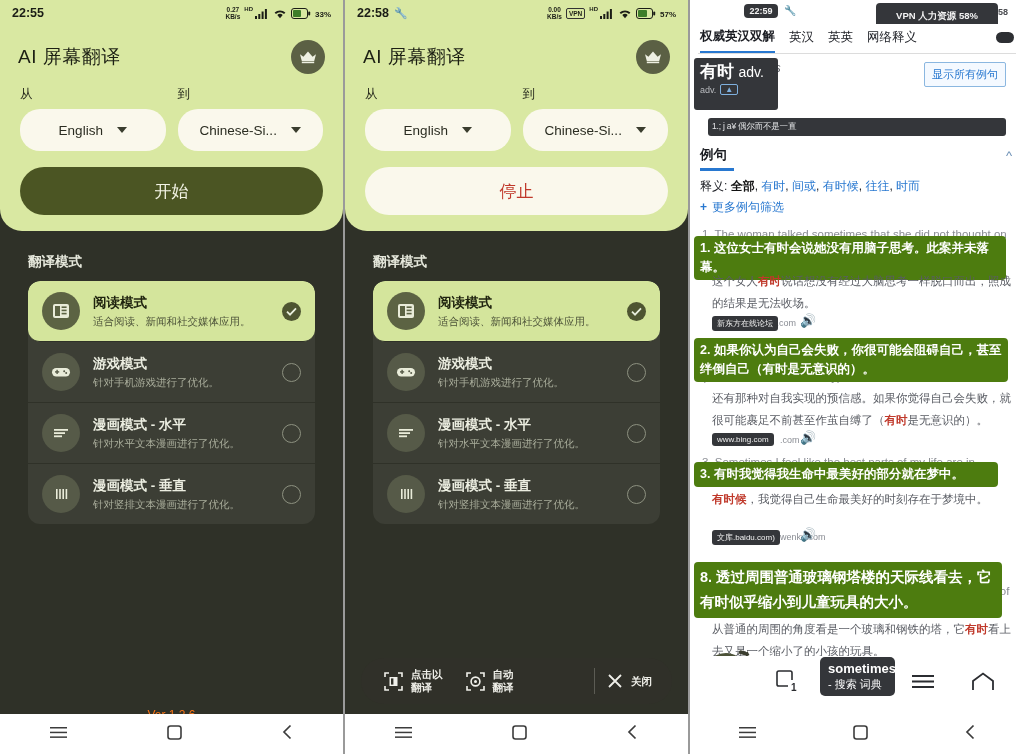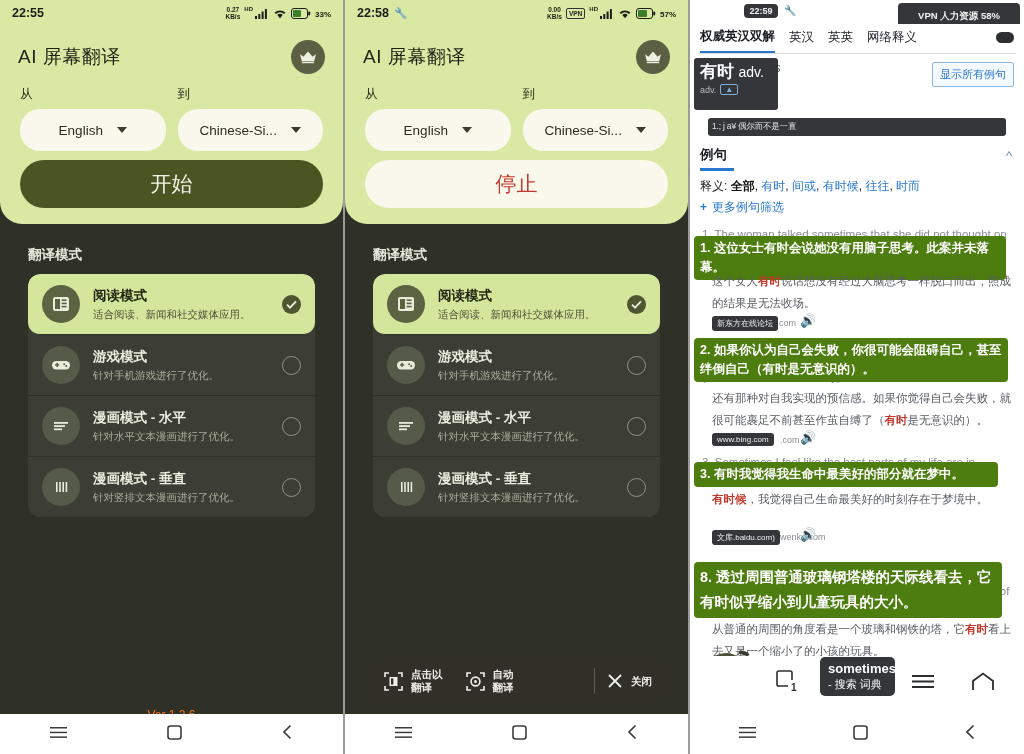--- a/index.html
+++ b/index.html
@@ -55,23 +55,23 @@
   .lang-label { font-size: 12.5px; color: #26291c; margin-bottom: 6px; }
   .lang-select {
     background: #faf8ec; border-radius: 20px; height: 42px;
     display: flex; align-items: center; justify-content: center;
     gap: 14px; position: relative;
   }
   .lang-value { font-size: 13.5px; color: #2b2d22; }
   .caret { width: 0; height: 0; border-left: 5px solid transparent;
            border-right: 5px solid transparent; border-top: 6px solid #3a3d2e; }
   .action-btn {
-    margin: 9px 20px 0 20px; height: 48px; border-radius: 26px;
+    margin: 16px 20px 0 20px; height: 48px; border-radius: 26px;
     display: flex; align-items: center; justify-content: center;
-    font-size: 21px;
+    font-size: 17px;
   }
   .action-start { background: #4b5523; color: #f2f3e4; }
   .action-stop { background: #faf8ec; color: #c0392b; }
 
   
   .section-title { color: #e6e8dc; font-size: 13.5px; font-weight: bold; padding: 22px 20px 10px 28px; }
   .modes { margin: 0 28px; border-radius: 12px; overflow: hidden; background: #3c3e35; }
   .mode {
     display: flex; align-items: center; gap: 13px;
     padding: 11px 14px; position: relative;
@@ -118,38 +118,38 @@
   
   .dict-status {
     height: 24px; position: relative; background: #fff;
   }
   .ds-time-ov, .ds-batt-ov {
     position: absolute; background: #34363a; color: #f2f2f2;
     border-radius: 4px; font-size: 9px; font-weight: bold;
     display: flex; align-items: center; justify-content: center;
   }
   .ds-time-ov { left: 54px; top: 4px; width: 34px; height: 14px; }
-  .ds-batt-ov { right: 4px; top: 3px; width: 122px; height: 26px; font-size: 9.5px; gap: 3px; }
+  .ds-batt-ov { right: 26px; top: 3px; width: 122px; height: 26px; font-size: 9.5px; gap: 3px; }
   .ds-ghost { position: absolute; color: #4a4c50; font-size: 9px; font-weight: bold; }
   .dict-tabs {
     display: flex; align-items: center; gap: 14px;
     padding: 4px 10px 0 10px; position: relative; background: #fff;
   }
   .dtab { font-size: 12.5px; color: #22242a; padding-bottom: 6px; font-weight: bold; }
   .dtab.active { color: #1a1c22; border-bottom: 2.5px solid #2878d0; }
   .dtab:not(.active) { font-weight: normal; }
   .dtab-pill {
     margin-left: auto; width: 18px; height: 11px; border-radius: 6px;
     background: #2d2f33; margin-bottom: 6px;
   }
   .dict-body { position: relative; background: #fff; height: 620px; padding-left: 32px; }
   .hr { height: 1px; background: #dcdcdc; margin: 0 8px; }
 
   .showall-btn {
-    position: absolute; right: 10px; top: 8px;
+    position: absolute; right: 18px; top: 8px;
     border: 1px solid #8bb7e0; color: #2878d0; background: #f4f9ff;
     font-size: 11px; padding: 4px 7px; border-radius: 2px; text-align: center;
   }
   
   .ovl { position: absolute; background: #34363a; color: #fff; border-radius: 3px; }
   .word-box { left: 4px; top: 4px; width: 84px; height: 52px; padding: 3px 6px; }
   .word-cn { font-size: 17px; font-weight: bold; line-height: 21px; }
   .word-pos { font-size: 14px; }
   .word-sub { font-size: 9px; color: #b9bbbf; margin-top: 2px; display: flex; align-items: center; gap: 4px; }
   .chev-box { border: 1px solid #7fb0de; color: #7fb0de; font-size: 8px; padding: 0 4px; border-radius: 2px; }

